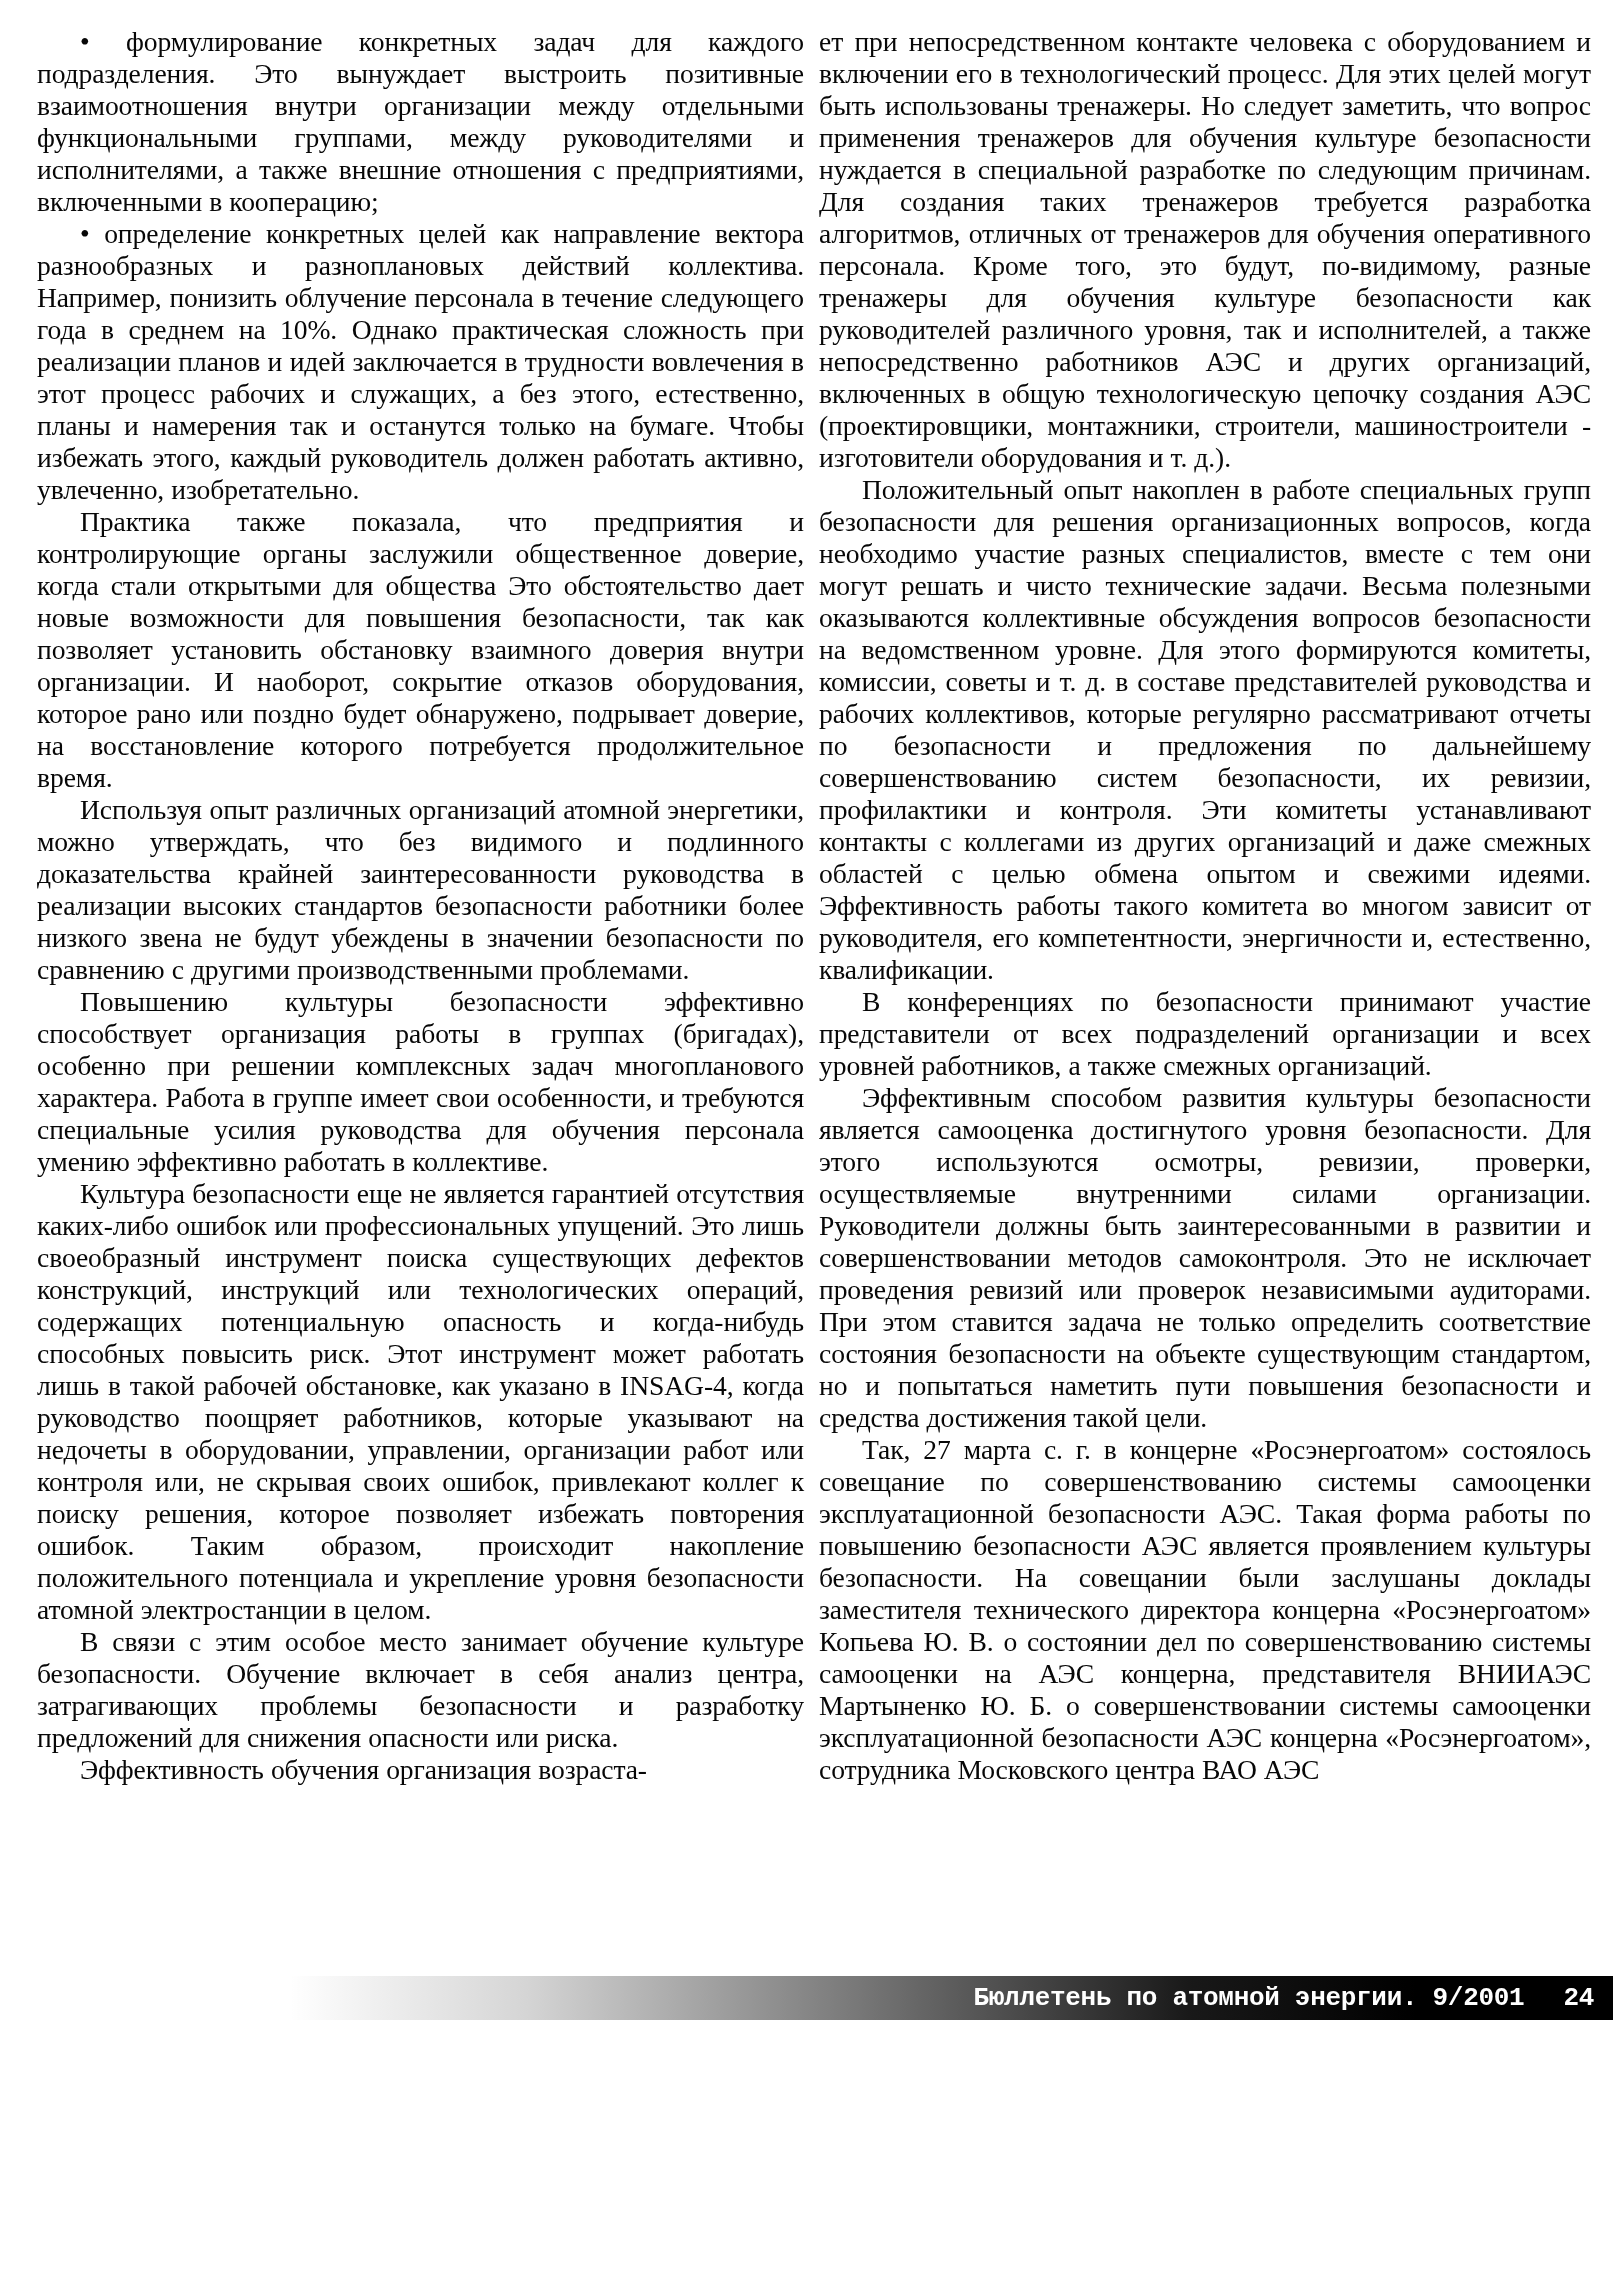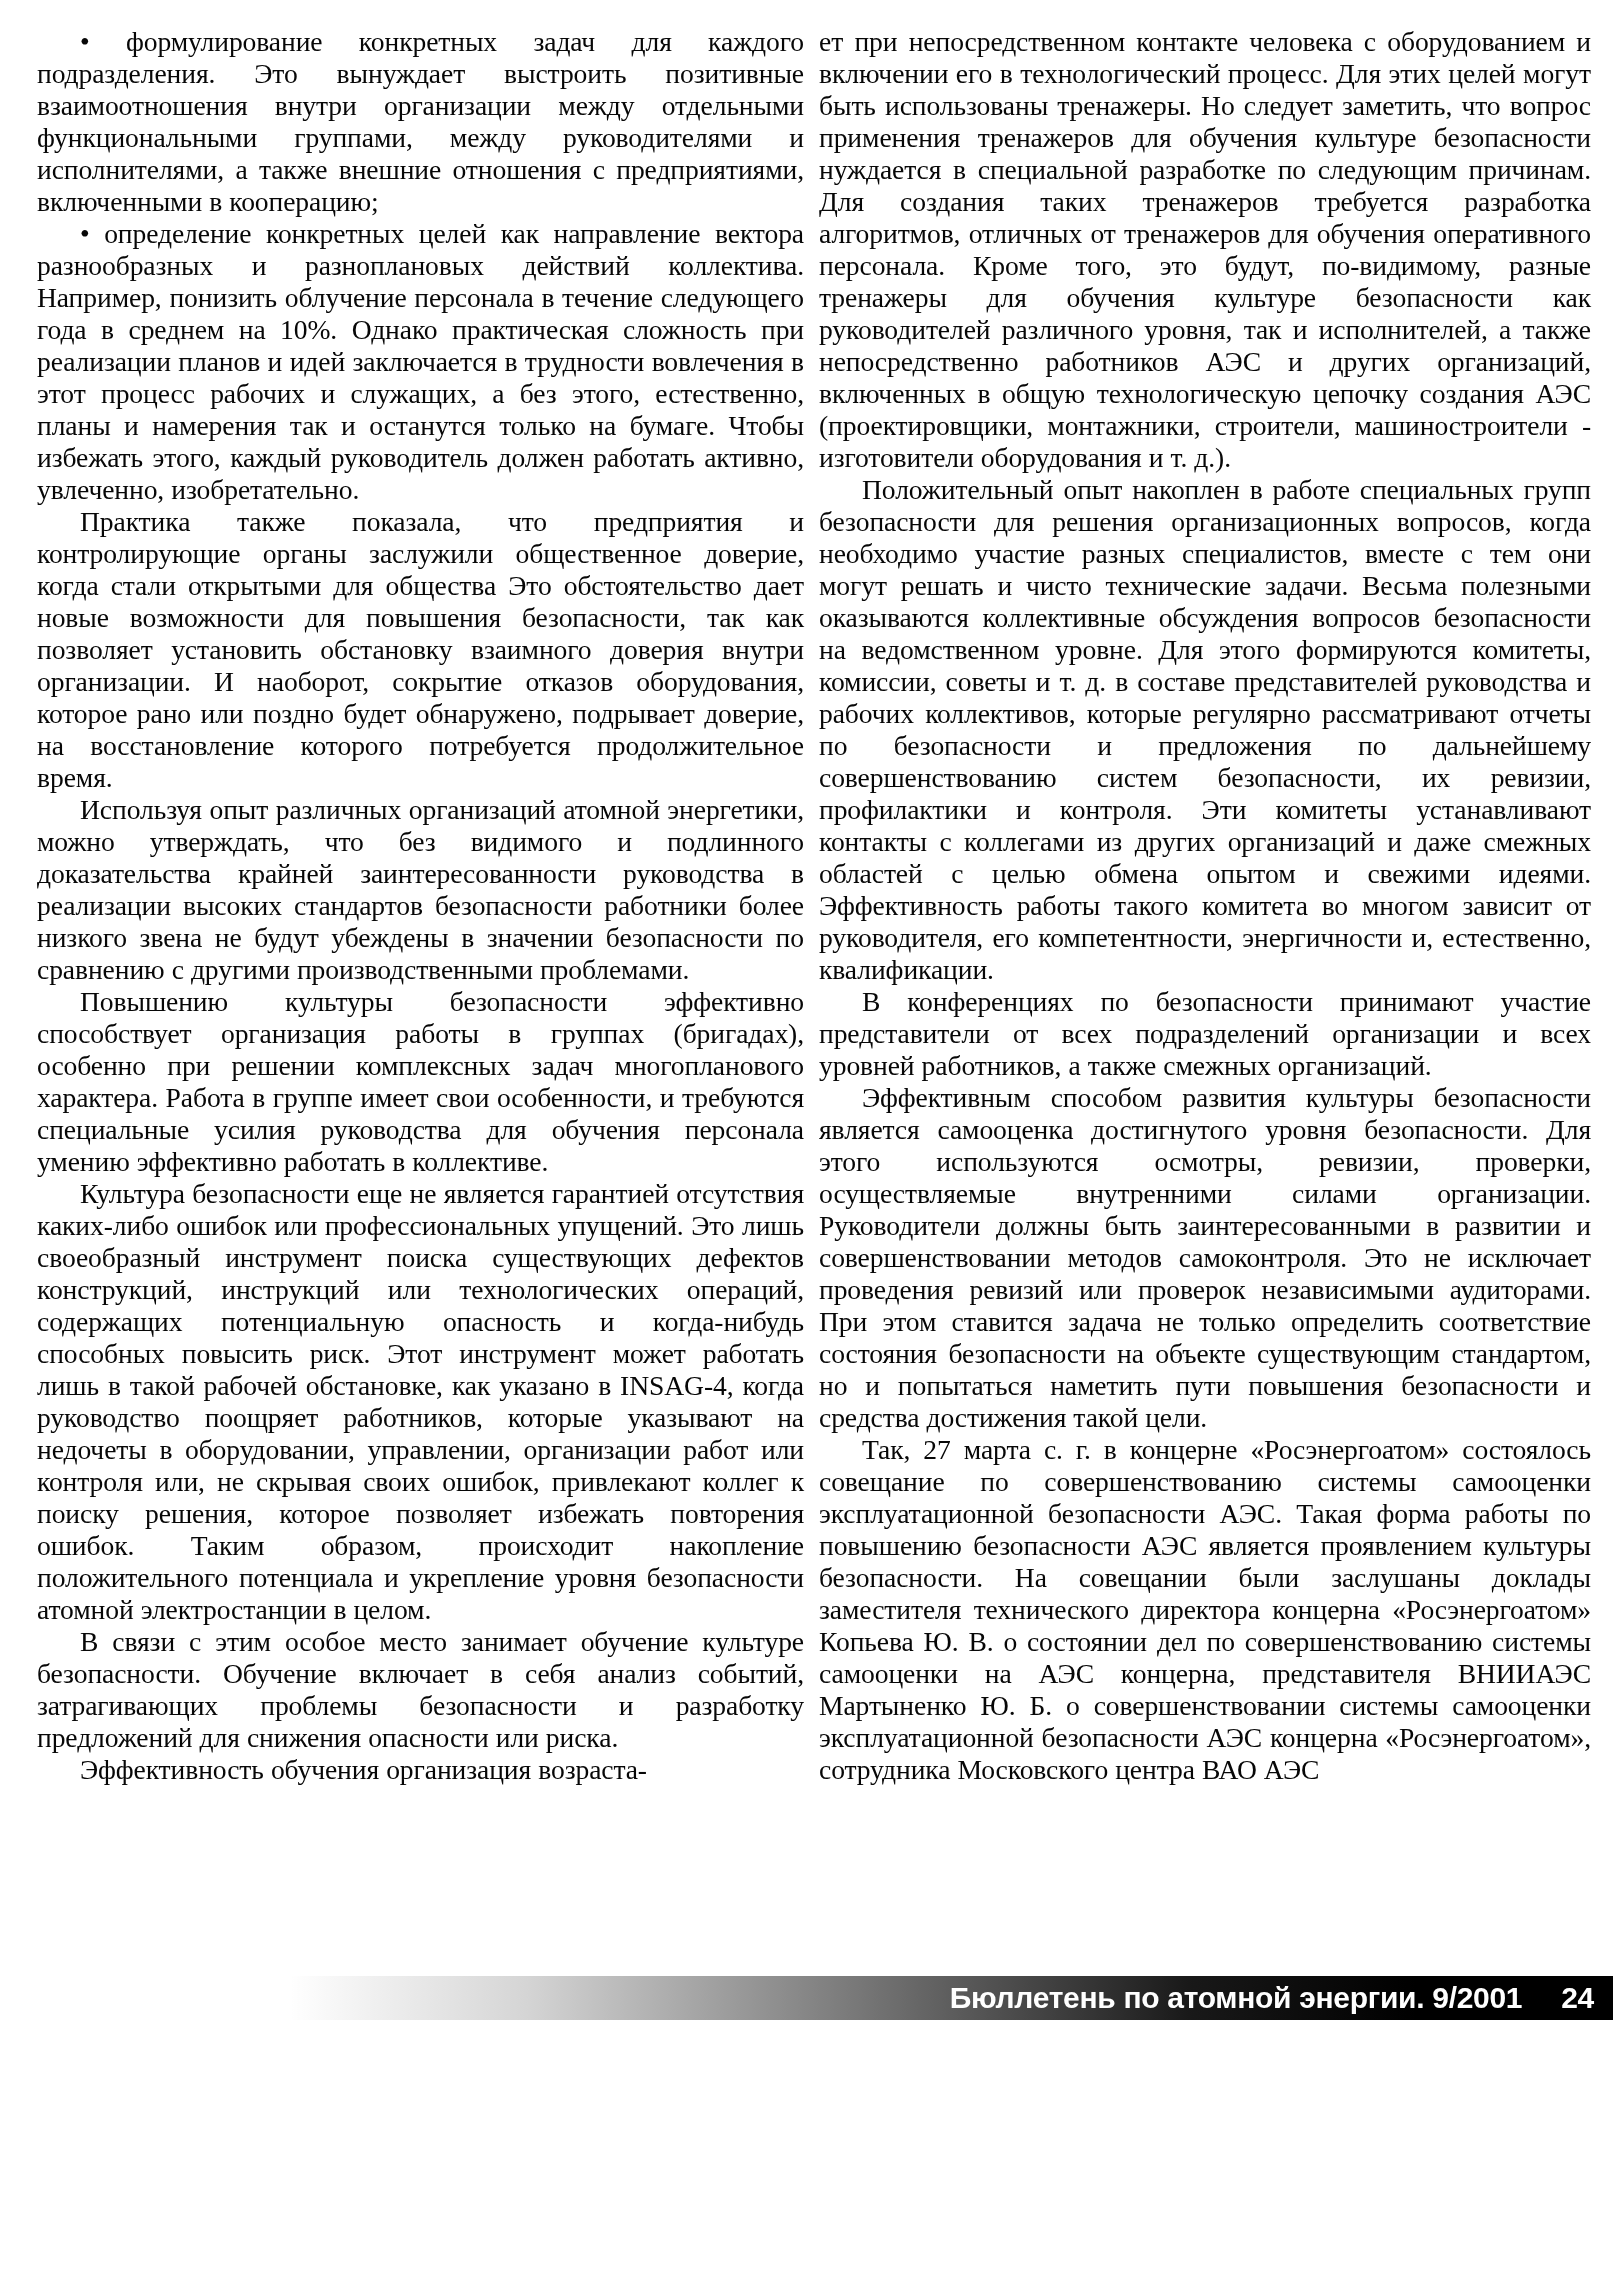--- a/index.html
+++ b/index.html
@@ -44,42 +44,42 @@
       rgba(20,20,20,0.00) 0%,
       rgba(20,20,20,0.18) 18%,
       rgba(15,15,15,0.55) 42%,
       rgba(5,5,5,0.92) 68%,
       #000000 85%);
     display: flex;
     align-items: center;
     justify-content: flex-end;
     padding-right: 20px;
     box-sizing: border-box;
-    font-family: Liberation Sans, sans-serif;
+    font-family: Liberation Mono, monospace;
     font-weight: bold;
-    font-size: 30px;
+    font-size: 26px;
     letter-spacing: -0.3px;
     color: #ffffff;
     white-space: nowrap;
   }
   .footer-bar .journal-title { margin-right: 39px; }
 </style>
 </head>
 <body>
 
 <div class="page">
 
   <div class="column column-left">
     <p class="para indent">• формулирование конкретных задач для каждого подразделения. Это вынуждает выстроить позитивные взаимоотношения внутри организации между отдельными функциональными группами, между руководителями и исполнителями, а также внешние отношения с предприятиями, включенными в кооперацию;</p>
     <p class="para indent">• определение конкретных целей как направление вектора разнообразных и разноплановых действий коллектива. Например, понизить облучение персонала в течение следующего года в среднем на 10%. Однако практическая сложность при реализации планов и идей заключается в трудности вовлечения в этот процесс рабочих и служащих, а без этого, естественно, планы и намерения так и останутся только на бумаге. Чтобы избежать этого, каждый руководитель должен работать активно, увлеченно, изобретательно.</p>
     <p class="para indent">Практика также показала, что предприятия и контролирующие органы заслужили общественное доверие, когда стали открытыми для общества Это обстоятельство дает новые возможности для повышения безопасности, так как позволяет установить обстановку взаимного доверия внутри организации. И наоборот, сокрытие отказов оборудования, которое рано или поздно будет обнаружено, подрывает доверие, на восстановление которого потребуется продолжительное время.</p>
     <p class="para indent">Используя опыт различных организаций атомной энергетики, можно утверждать, что без видимого и подлинного доказательства крайней заинтересованности руководства в реализации высоких стандартов безопасности работники более низкого звена не будут убеждены в значении безопасности по сравнению с другими производственными проблемами.</p>
     <p class="para indent">Повышению культуры безопасности эффективно способствует организация работы в группах (бригадах), особенно при решении комплексных задач многопланового характера. Работа в группе имеет свои особенности, и требуются специальные усилия руководства для обучения персонала умению эффективно работать в коллективе.</p>
     <p class="para indent">Культура безопасности еще не является гарантией отсутствия каких-либо ошибок или профессиональных упущений. Это лишь своеобразный инструмент поиска существующих дефектов конструкций, инструкций или технологических операций, содержащих потенциальную опасность и когда-нибудь способных повысить риск. Этот инструмент может работать лишь в такой рабочей обстановке, как указано в INSAG-4, когда руководство поощряет работников, которые указывают на недочеты в оборудовании, управлении, организации работ или контроля или, не скрывая своих ошибок, привлекают коллег к поиску решения, которое позволяет избежать повторения ошибок. Таким образом, происходит накопление положительного потенциала и укрепление уровня безопасности атомной электростанции в целом.</p>
-    <p class="para indent">В связи с этим особое место занимает обучение культуре безопасности. Обучение включает в себя анализ событий, затрагивающих проблемы безопасности и разработку предложений для снижения опасности или риска.</p>
+    <p class="para indent">В связи с этим особое место занимает обучение культуре безопасности. Обучение включает в себя анализ центра, затрагивающих проблемы безопасности и разработку предложений для снижения опасности или риска.</p>
     <p class="para indent">Эффективность обучения организация возраста-</p>
   </div>
 
   <div class="column column-right">
     <p class="para no-indent">ет при непосредственном контакте человека с оборудованием и включении его в технологический процесс. Для этих целей могут быть использованы тренажеры. Но следует заметить, что вопрос применения тренажеров для обучения культуре безопасности нуждается в специальной разработке по следующим причинам. Для создания таких тренажеров требуется разработка алгоритмов, отличных от тренажеров для обучения оперативного персонала. Кроме того, это будут, по-видимому, разные тренажеры для обучения культуре безопасности как руководителей различного уровня, так и исполнителей, а также непосредственно работников АЭС и других организаций, включенных в общую технологическую цепочку создания АЭС (проектировщики, монтажники, строители, машиностроители - изготовители оборудования и т. д.).</p>
     <p class="para indent">Положительный опыт накоплен в работе специальных групп безопасности для решения организационных вопросов, когда необходимо участие разных специалистов, вместе с тем они могут решать и чисто технические задачи. Весьма полезными оказываются коллективные обсуждения вопросов безопасности на ведомственном уровне. Для этого формируются комитеты, комиссии, советы и т. д. в составе представителей руководства и рабочих коллективов, которые регулярно рассматривают отчеты по безопасности и предложения по дальнейшему совершенствованию систем безопасности, их ревизии, профилактики и контроля. Эти комитеты устанавливают контакты с коллегами из других организаций и даже смежных областей с целью обмена опытом и свежими идеями. Эффективность работы такого комитета во многом зависит от руководителя, его компетентности, энергичности и, естественно, квалификации.</p>
     <p class="para indent">В конференциях по безопасности принимают участие представители от всех подразделений организации и всех уровней работников, а также смежных организаций.</p>
     <p class="para indent">Эффективным способом развития культуры безопасности является самооценка достигнутого уровня безопасности. Для этого используются осмотры, ревизии, проверки, осуществляемые внутренними силами организации. Руководители должны быть заинтересованными в развитии и совершенствовании методов самоконтроля. Это не исключает проведения ревизий или проверок независимыми аудиторами. При этом ставится задача не только определить соответствие состояния безопасности на объекте существующим стандартом, но и попытаться наметить пути повышения безопасности и средства достижения такой цели.</p>
     <p class="para indent">Так, 27 марта с. г. в концерне «Росэнергоатом» состоялось совещание по совершенствованию системы самооценки эксплуатационной безопасности АЭС. Такая форма работы по повышению безопасности АЭС является проявлением культуры безопасности. На совещании были заслушаны доклады заместителя технического директора концерна «Росэнергоатом» Копьева Ю. В. о состоянии дел по совершенствованию системы самооценки на АЭС концерна, представителя ВНИИАЭС Мартыненко Ю. Б. о совершенствовании системы самооценки эксплуатационной безопасности АЭС концерна «Росэнергоатом», сотрудника Московского центра ВАО АЭС</p>
   </div>

